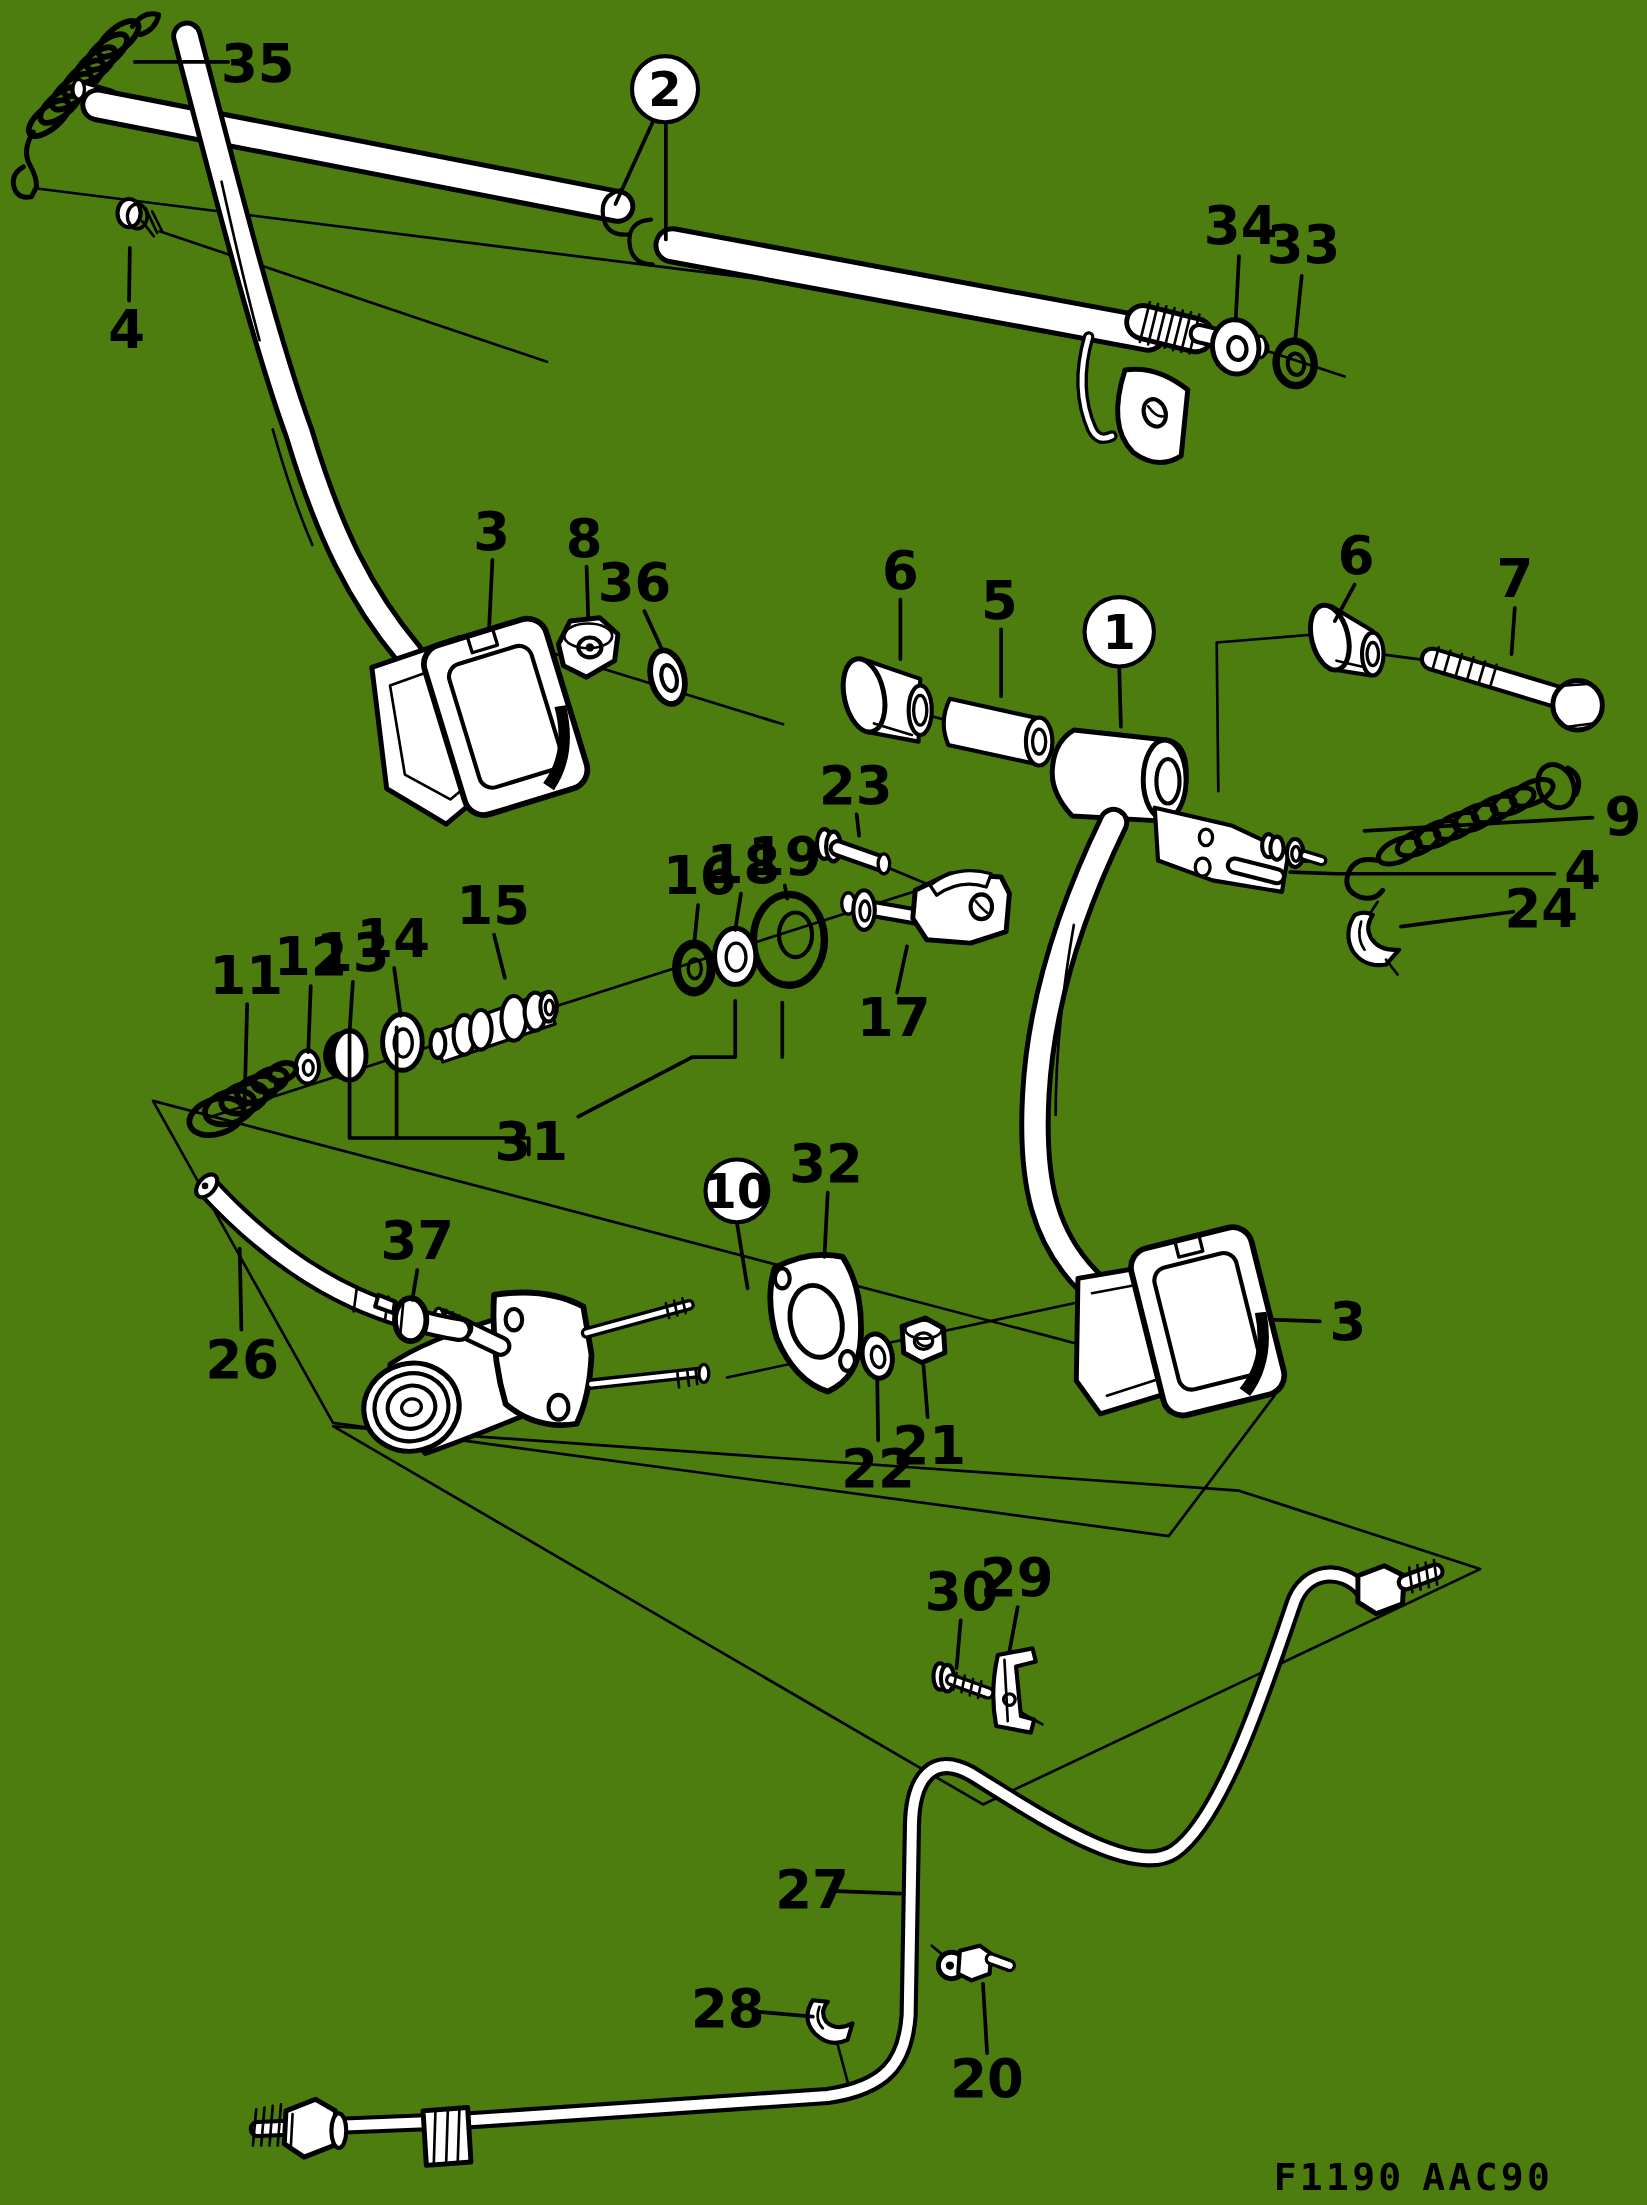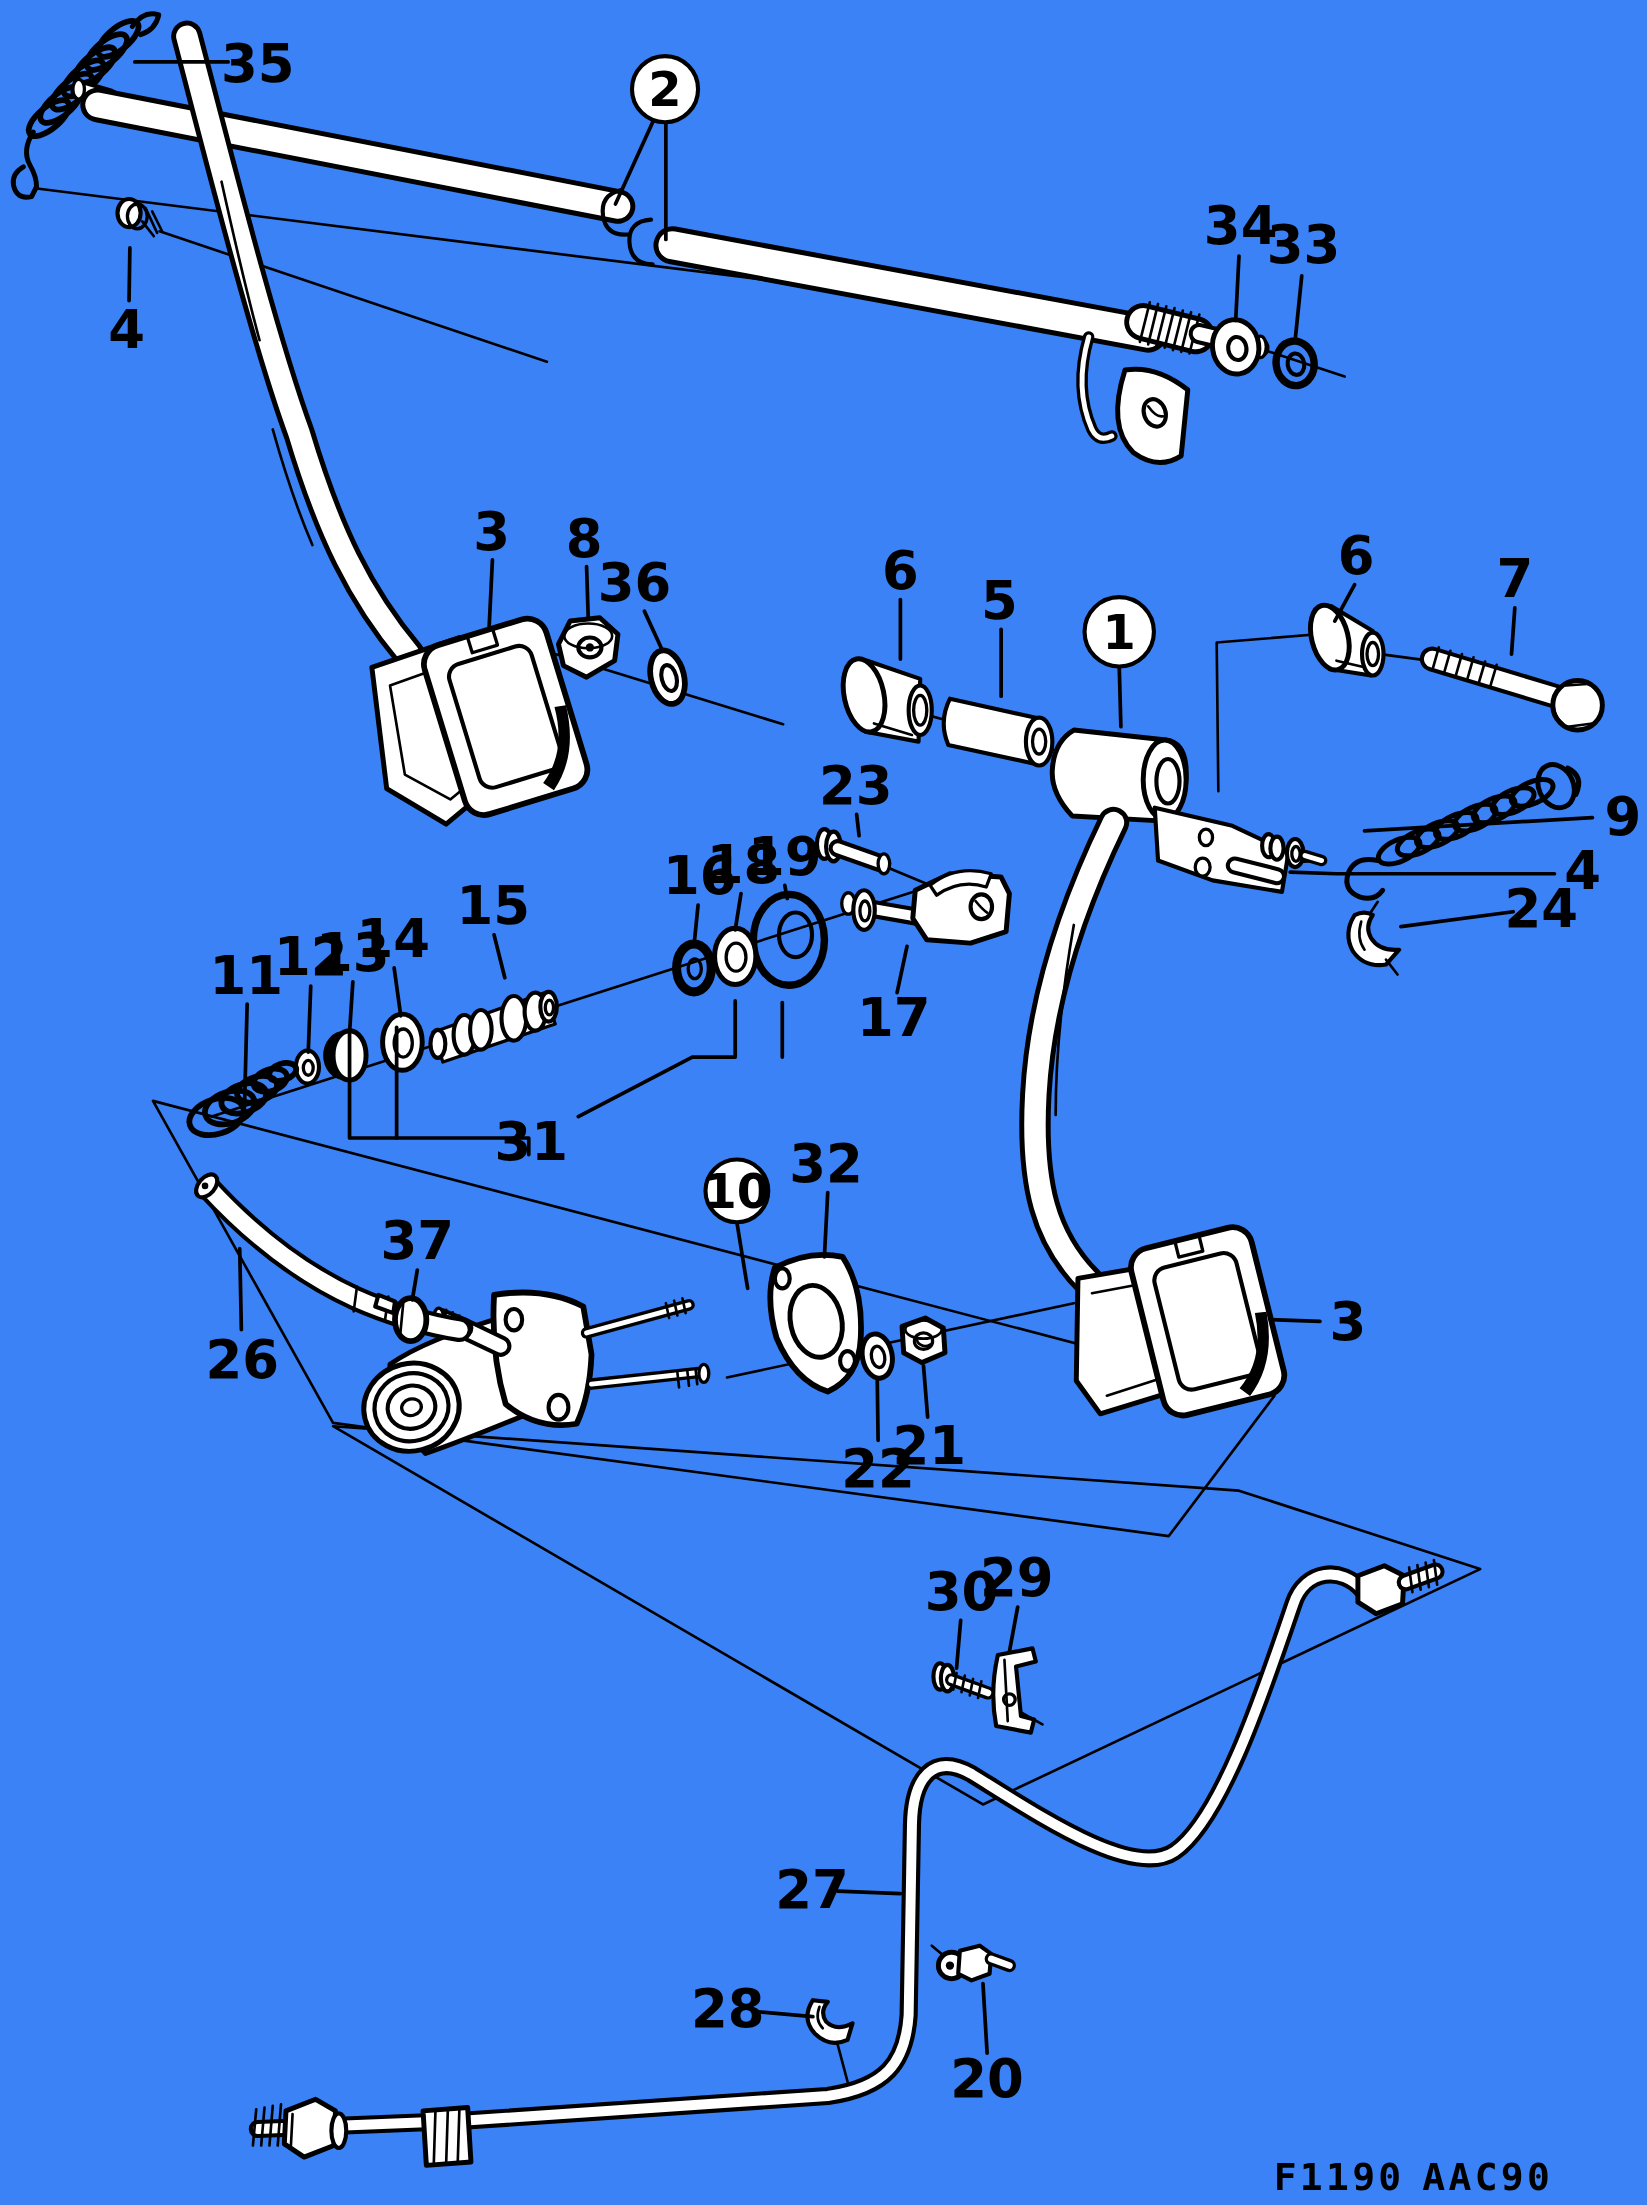--- a/index.html
+++ b/index.html
@@ -1,16 +1,16 @@
 <!DOCTYPE html>
 <html style="font-size:13.2px"><head>
 <meta charset="utf-8">
 <style>
   html,body{margin:0;padding:0;background:#fff;}
-  .page{position:relative;width:1648px;height:2205px;background:#3b82f6;overflow:hidden;}
+  .page{position:relative;width:1648px;height:2205px;background:#4d7c0f;overflow:hidden;}
   svg{display:block;width:1648px;height:2205px;}
   
   .o7{stroke:#000;stroke-width:7;fill:none;stroke-linecap:round;stroke-linejoin:round}
   .o6{stroke:#000;stroke-width:6;fill:none;stroke-linecap:round;stroke-linejoin:round}
   .o5{stroke:#000;stroke-width:5;fill:none;stroke-linecap:round;stroke-linejoin:round}
   .o4{stroke:#000;stroke-width:4;fill:none;stroke-linecap:round;stroke-linejoin:round}
   .thin{stroke:#000;stroke-width:3.2;fill:none;stroke-linecap:round;stroke-linejoin:round}
   .lead{stroke:#000;stroke-width:4.5;fill:none;stroke-linecap:round;stroke-linejoin:round}
   .wfill{fill:#fff}
   .ring9{stroke:#000;stroke-width:9;fill:none}

